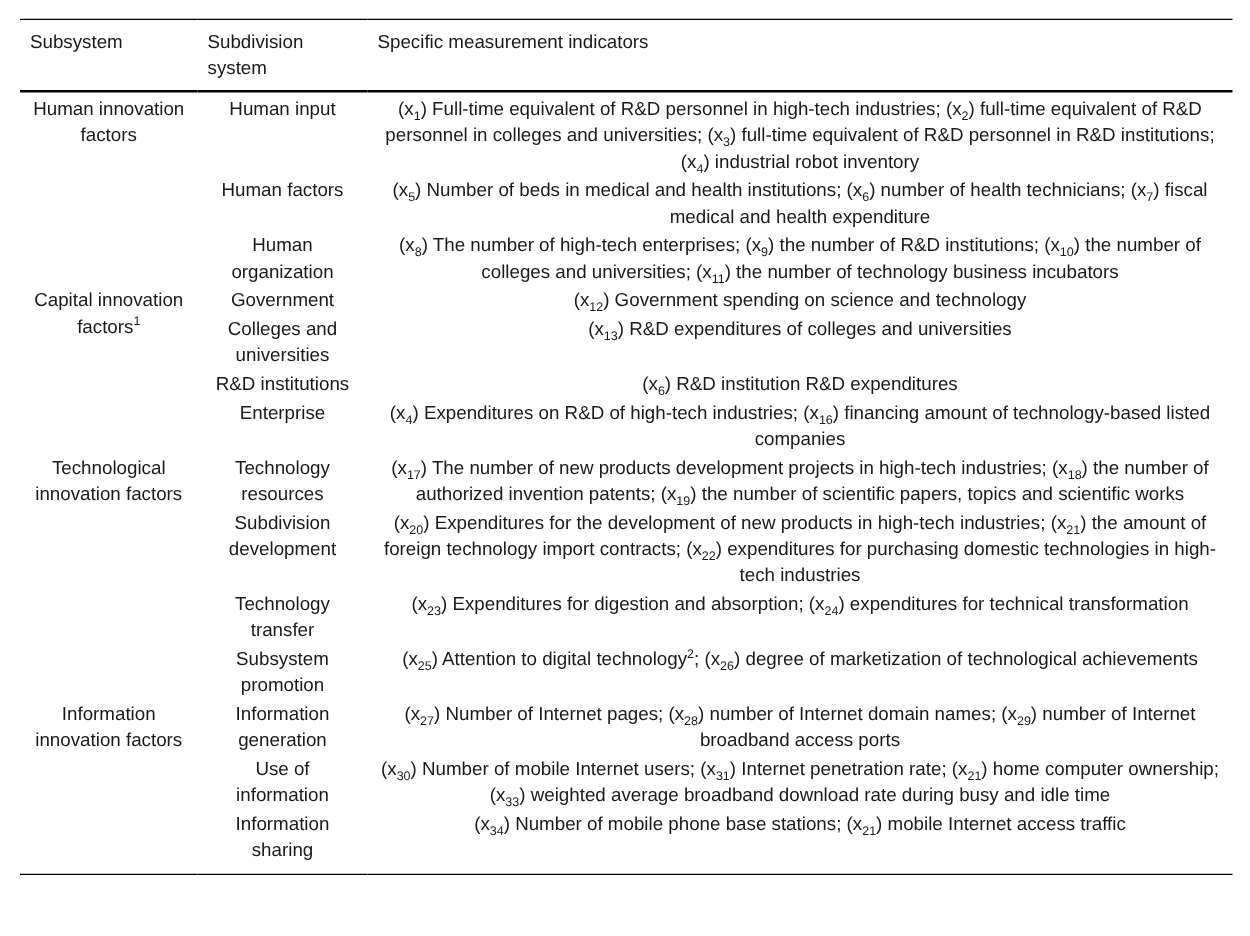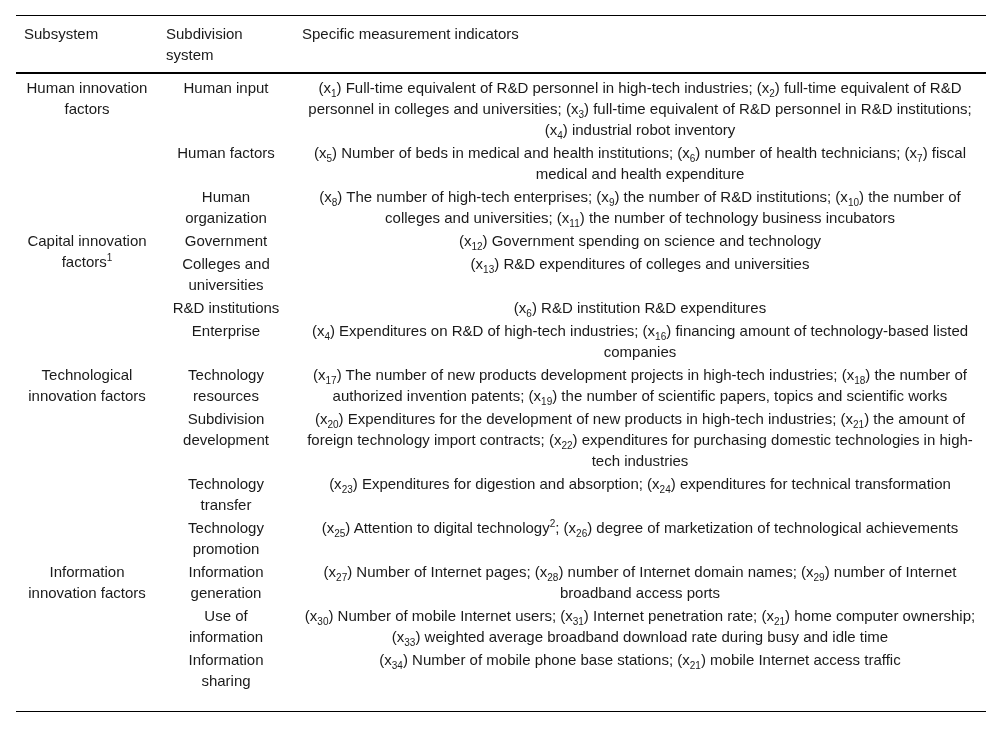--- a/index.html
+++ b/index.html
@@ -21,21 +21,21 @@
   thead tr { border-top: 1px solid #000; border-bottom: 2px solid #000; }
   thead th {
     font-weight: normal; text-align: left; vertical-align: top;
     padding: 7px 8px 7px 8px; line-height: 21px;
   }
   tbody tr:last-child { border-bottom: 1px solid #000; }
   tbody td {
     vertical-align: top; padding: 1px 8px 1px 8px; line-height: 21px; text-align: center;
   }
   tbody tr:first-child td { padding-top: 3px; }
-  tbody tr:last-child td { padding-bottom: 20px; margin-top: 40px; }
+  tbody tr:last-child td { padding-bottom: 8px; margin-top: 40px; }
   sub { font-size: 10px; vertical-align: -4px; line-height: 0; }
   sup { font-size: 10px; vertical-align: 6px; line-height: 0; }
 </style>
 </head>
 <body>
 
 <div class="table-wrap">
   <table>
     <colgroup>
         <col class="c1">
@@ -87,21 +87,21 @@
         </tr>
         <tr>
           <td>Subdivision development</td>
           <td>(x<sub>20</sub>) Expenditures for the development of new products in high-tech industries; (x<sub>21</sub>) the amount of foreign technology import contracts; (x<sub>22</sub>) expenditures for purchasing domestic technologies in high-tech industries</td>
         </tr>
         <tr>
           <td>Technology transfer</td>
           <td>(x<sub>23</sub>) Expenditures for digestion and absorption; (x<sub>24</sub>) expenditures for technical transformation</td>
         </tr>
         <tr>
-          <td>Technology promotion</td>
+          <td>Subsystem promotion</td>
           <td>(x<sub>25</sub>) Attention to digital technology<sup>2</sup>; (x<sub>26</sub>) degree of marketization of technological achievements</td>
         </tr>
         <tr>
           <td rowspan="3"><span>Information innovation factors</span></td>
           <td>Information generation</td>
           <td>(x<sub>27</sub>) Number of Internet pages; (x<sub>28</sub>) number of Internet domain names; (x<sub>29</sub>) number of Internet broadband access ports</td>
         </tr>
         <tr>
           <td>Use of information</td>
           <td>(x<sub>30</sub>) Number of mobile Internet users; (x<sub>31</sub>) Internet penetration rate; (x<sub>21</sub>) home computer ownership; (x<sub>33</sub>) weighted average broadband download rate during busy and idle time</td>

